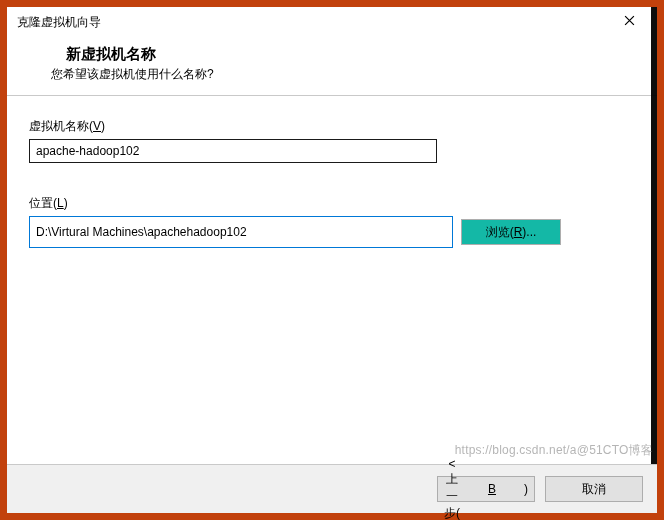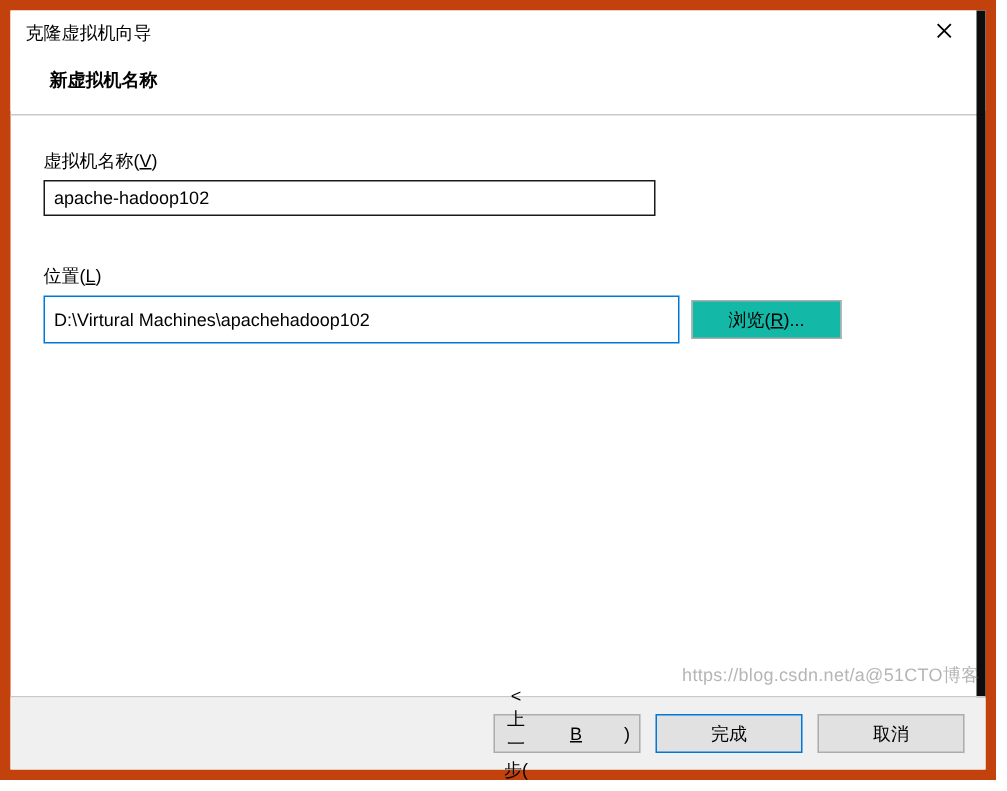--- a/index.html
+++ b/index.html
@@ -32,23 +32,24 @@
   .close-btn {
     width: 40px; height: 28px;
     display: flex; align-items: center; justify-content: center;
   }
   .close-btn svg { width: 11px; height: 11px; }
   .header-zone {
     padding: 8px 18px 10px 26px;
     background: #ffffff;
   }
   .header-title {
-    font-size: 12px;
+    font-size: 15px;
     font-weight: bold;
     margin-bottom: 2px;
+    margin-left: 33px;
   }
   .header-sub {
     font-size: 12px;
     padding-left: 18px;
   }
   .hr {
     height: 1px;
     background: #c9c9c9;
     margin: 2px 0 0 0;
   }
@@ -157,20 +158,21 @@
       <span>
         <svg viewBox="0 0 10 10">
             <path d="M1 1 L9 9 M9 1 L1 9" stroke="#000" stroke-width="1.1" fill="none"></path>
           </svg>
       </span>
     </div>
   </div>
 
   <div class="header-zone">
     <div class="header-title">新虚拟机名称</div>
+    <div class="header-sub">您希望该虚拟机使用什么名称?</div>
   </div>
   <div class="hr"></div>
 
   <div class="content">
 
     <div class="group">
       <div class="group-label">
         <span>虚拟机名称(</span><span class="mn">V</span><span>)</span>
       </div>
       <input type="text" class="name-input" value="apache-hadoop102" style="">
@@ -196,21 +198,18 @@
 
   <div class="watermark">https://blog.csdn.net/a@51CTO博客</div>
 
   <div class="btn-bar-sep"></div>
   <div class="btn-bar">
     <button class="wiz-btn">
       <span>&lt; 上一步(</span>
         <span class="mn">B</span>
         <span>)</span>
     </button>
-    <button class="wiz-btn primary">
-      <span>完成</span>
-    </button>
     <button class="wiz-btn">
       <span>取消</span>
     </button>
   </div>
 
 </div>
 
 </body></html>

